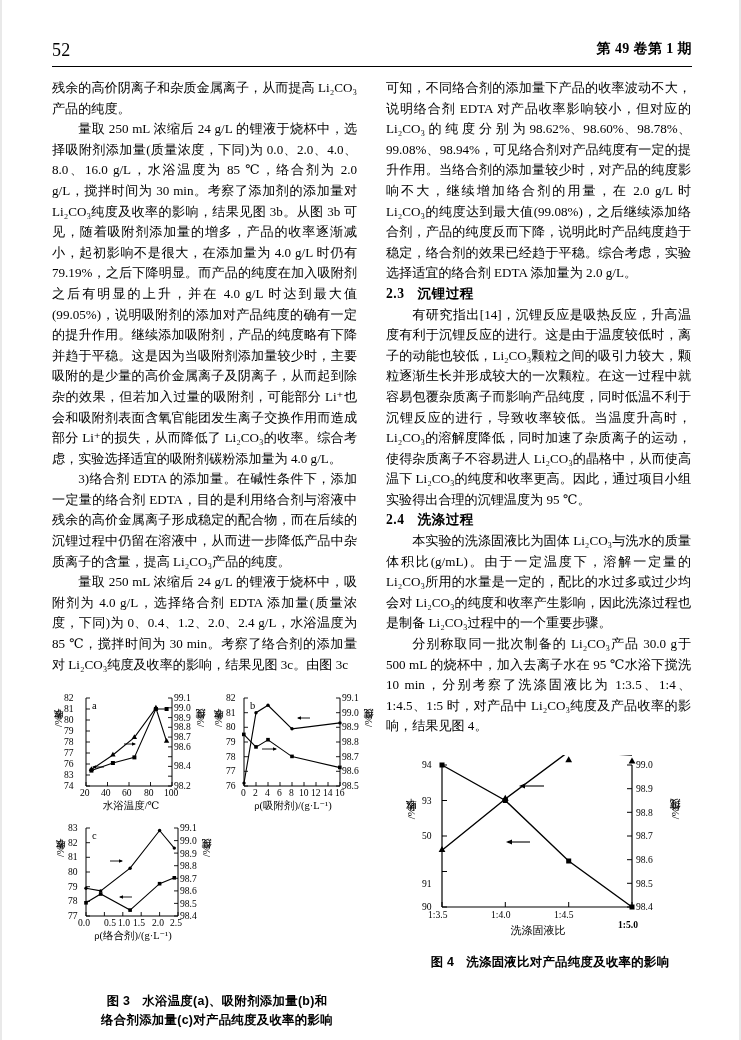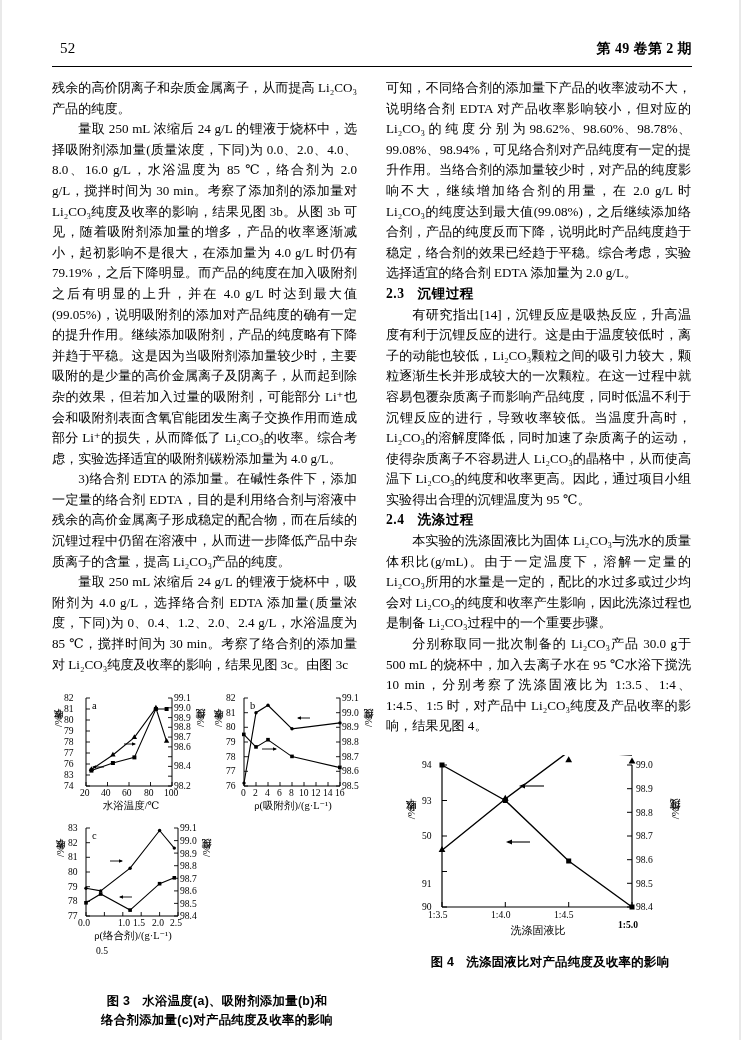--- a/index.html
+++ b/index.html
@@ -27,22 +27,22 @@
   .running-head {
     position: absolute;
     left: 52px;
     top: 40px;
     width: 640px;
     height: 22px;
     font-size: 13.5px;
   }
   .rh-page-no {
     position: absolute;
-    left: 8px; top: 0;
-    font-size: 15px;
+    left: 0; top: 0;
+    font-size: 18px;
     letter-spacing: .2px;
   }
   .rh-journal {
     position: absolute;
     left: 0; right: 0; top: 0;
     text-align: center;
     font-size: 14px;
     font-weight: bold;
     letter-spacing: 2px;
   }
@@ -140,21 +140,21 @@
     pointer-events: none;
   }
 </style>
 </head>
 <body>
 
 <div class="page">
 
   <div class="running-head">
     <span class="rh-page-no">52</span>
-    <span class="rh-issue">第 49 卷第 2 期</span>
+    <span class="rh-issue">第 49 卷第 1 期</span>
   </div>
   <div class="head-rule"></div>
 
   <div class="col left">
     <p>残余的高价阴离子和杂质金属离子，从而提高 Li₂CO₃产品的纯度。</p>
     <p class="indent">量取 250 mL 浓缩后 24 g/L 的锂液于烧杯中，选择吸附剂添加量(质量浓度，下同)为 0.0、2.0、4.0、8.0、16.0 g/L，水浴温度为 85 ℃，络合剂为 2.0 g/L，搅拌时间为 30 min。考察了添加剂的添加量对 Li₂CO₃纯度及收率的影响，结果见图 3b。从图 3b 可见，随着吸附剂添加量的增多，产品的收率逐渐减小，起初影响不是很大，在添加量为 4.0 g/L 时仍有 79.19%，之后下降明显。而产品的纯度在加入吸附剂之后有明显的上升，并在 4.0 g/L 时达到最大值(99.05%)，说明吸附剂的添加对产品纯度的确有一定的提升作用。继续添加吸附剂，产品的纯度略有下降并趋于平稳。这是因为当吸附剂添加量较少时，主要吸附的是少量的高价金属离子及阴离子，从而起到除杂的效果，但若加入过量的吸附剂，可能部分 Li⁺也会和吸附剂表面含氧官能团发生离子交换作用而造成部分 Li⁺的损失，从而降低了 Li₂CO₃的收率。综合考虑，实验选择适宜的吸附剂碳粉添加量为 4.0 g/L。</p>
     <p class="indent">3)络合剂 EDTA 的添加量。在碱性条件下，添加一定量的络合剂 EDTA，目的是利用络合剂与溶液中残余的高价金属离子形成稳定的配合物，而在后续的沉锂过程中仍留在溶液中，从而进一步降低产品中杂质离子的含量，提高 Li₂CO₃产品的纯度。</p>
     <p class="indent">量取 250 mL 浓缩后 24 g/L 的锂液于烧杯中，吸附剂为 4.0 g/L，选择络合剂 EDTA 添加量(质量浓度，下同)为 0、0.4、1.2、2.0、2.4 g/L，水浴温度为 85 ℃，搅拌时间为 30 min。考察了络合剂的添加量对 Li₂CO₃纯度及收率的影响，结果见图 3c。由图 3c</p>
   </div>
 
@@ -433,21 +433,21 @@
       <span class="tick-lbl" style="left:16px; top:4px;">83</span>
       <span class="tick-lbl" style="left:128px; top:92px;">98.4</span>
       <span class="tick-lbl" style="left:128px; top:80px;">98.5</span>
       <span class="tick-lbl" style="left:128px; top:67px;">98.6</span>
       <span class="tick-lbl" style="left:128px; top:55px;">98.7</span>
       <span class="tick-lbl" style="left:128px; top:42px;">98.8</span>
       <span class="tick-lbl" style="left:128px; top:30px;">98.9</span>
       <span class="tick-lbl" style="left:128px; top:17px;">99.0</span>
       <span class="tick-lbl" style="left:128px; top:4px;">99.1</span>
       <span class="tick-lbl" style="left:26px; top:99px;">0.0</span>
-      <span class="tick-lbl" style="left:44px; top:99px;margin-top:28px;">0.5</span>
+      <span class="tick-lbl" style="left:52px; top:99px;">0.5</span>
       <span class="tick-lbl" style="left:66px; top:99px;">1.0</span>
       <span class="tick-lbl" style="left:81px; top:99px;">1.5</span>
       <span class="tick-lbl" style="left:100px; top:99px;">2.0</span>
       <span class="tick-lbl" style="left:118px; top:99px;">2.5</span>
       <div class="axis-title" style="position:absolute; left:28px; top:111px; width:106px;">ρ(络合剂)/(g·L⁻¹)</div>
       <span class="vlabel" style="left:2px; top:28px;">收率/%</span>
       <span class="vlabel" style="left:148px; top:28px;">纯度/%</span>
     </div>
 
     <div class="fig-caption" style="position:absolute; left:0px; top:260px; width:330px;margin-top:44px;">

